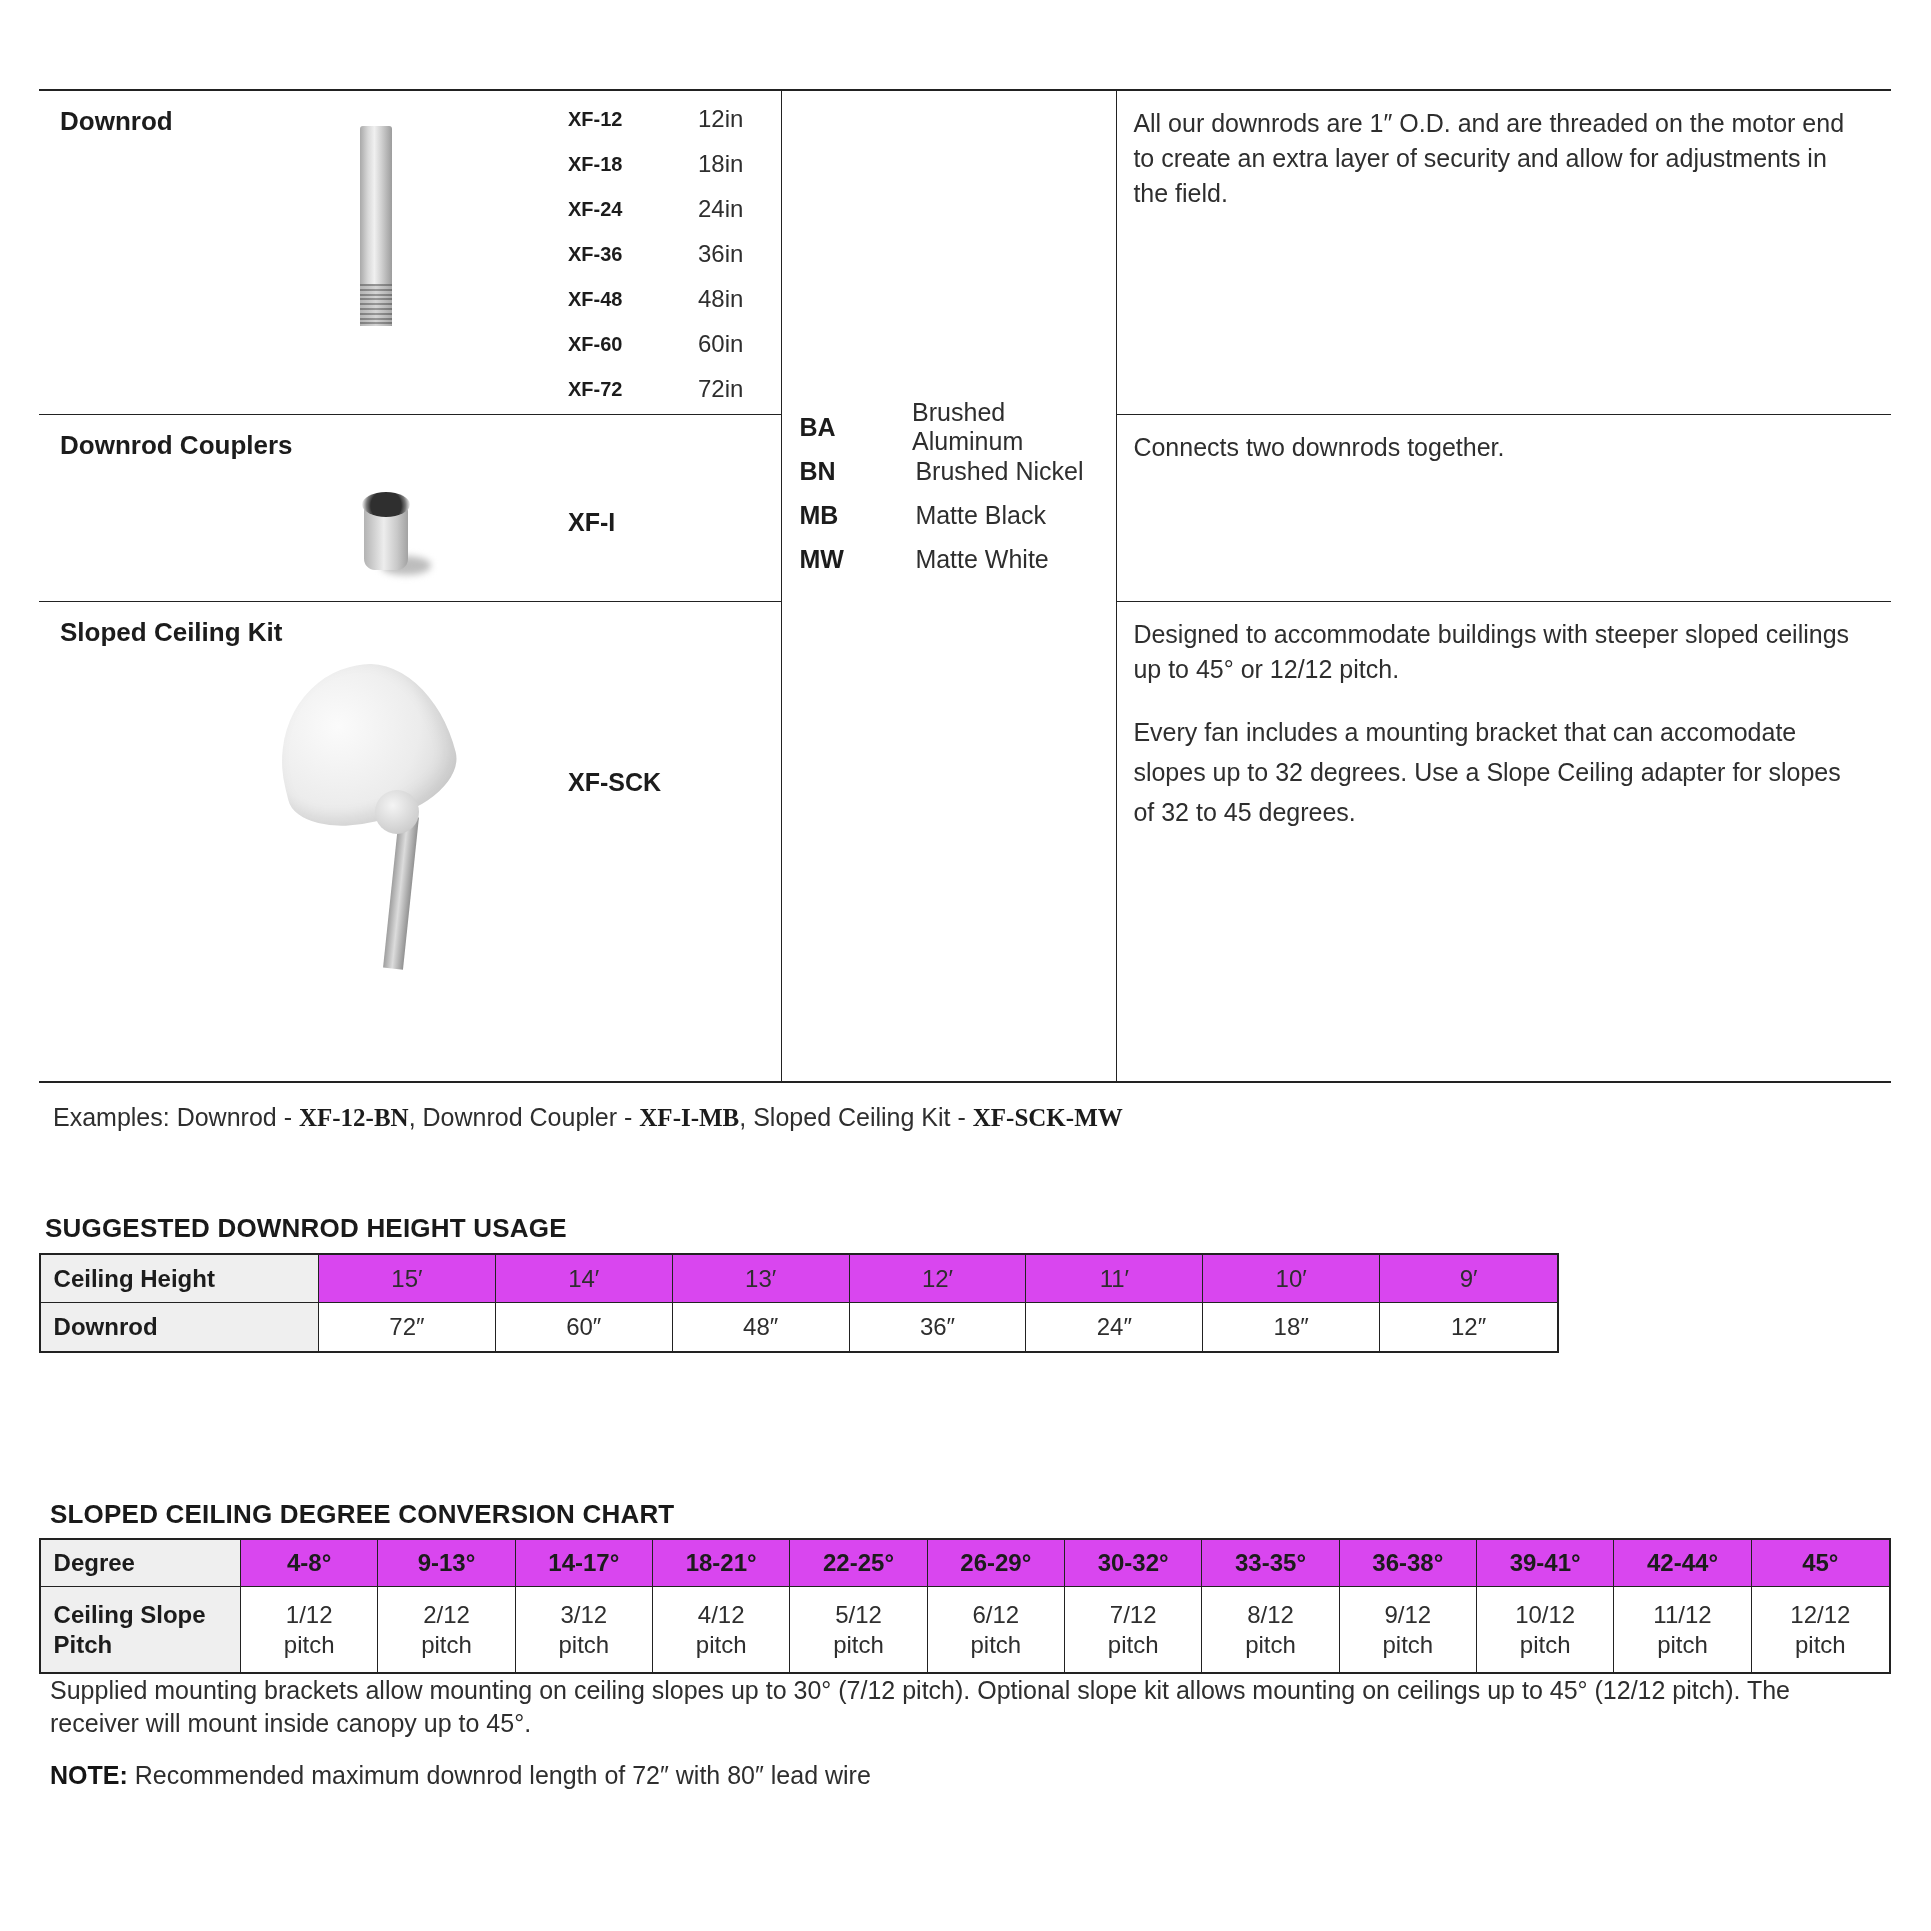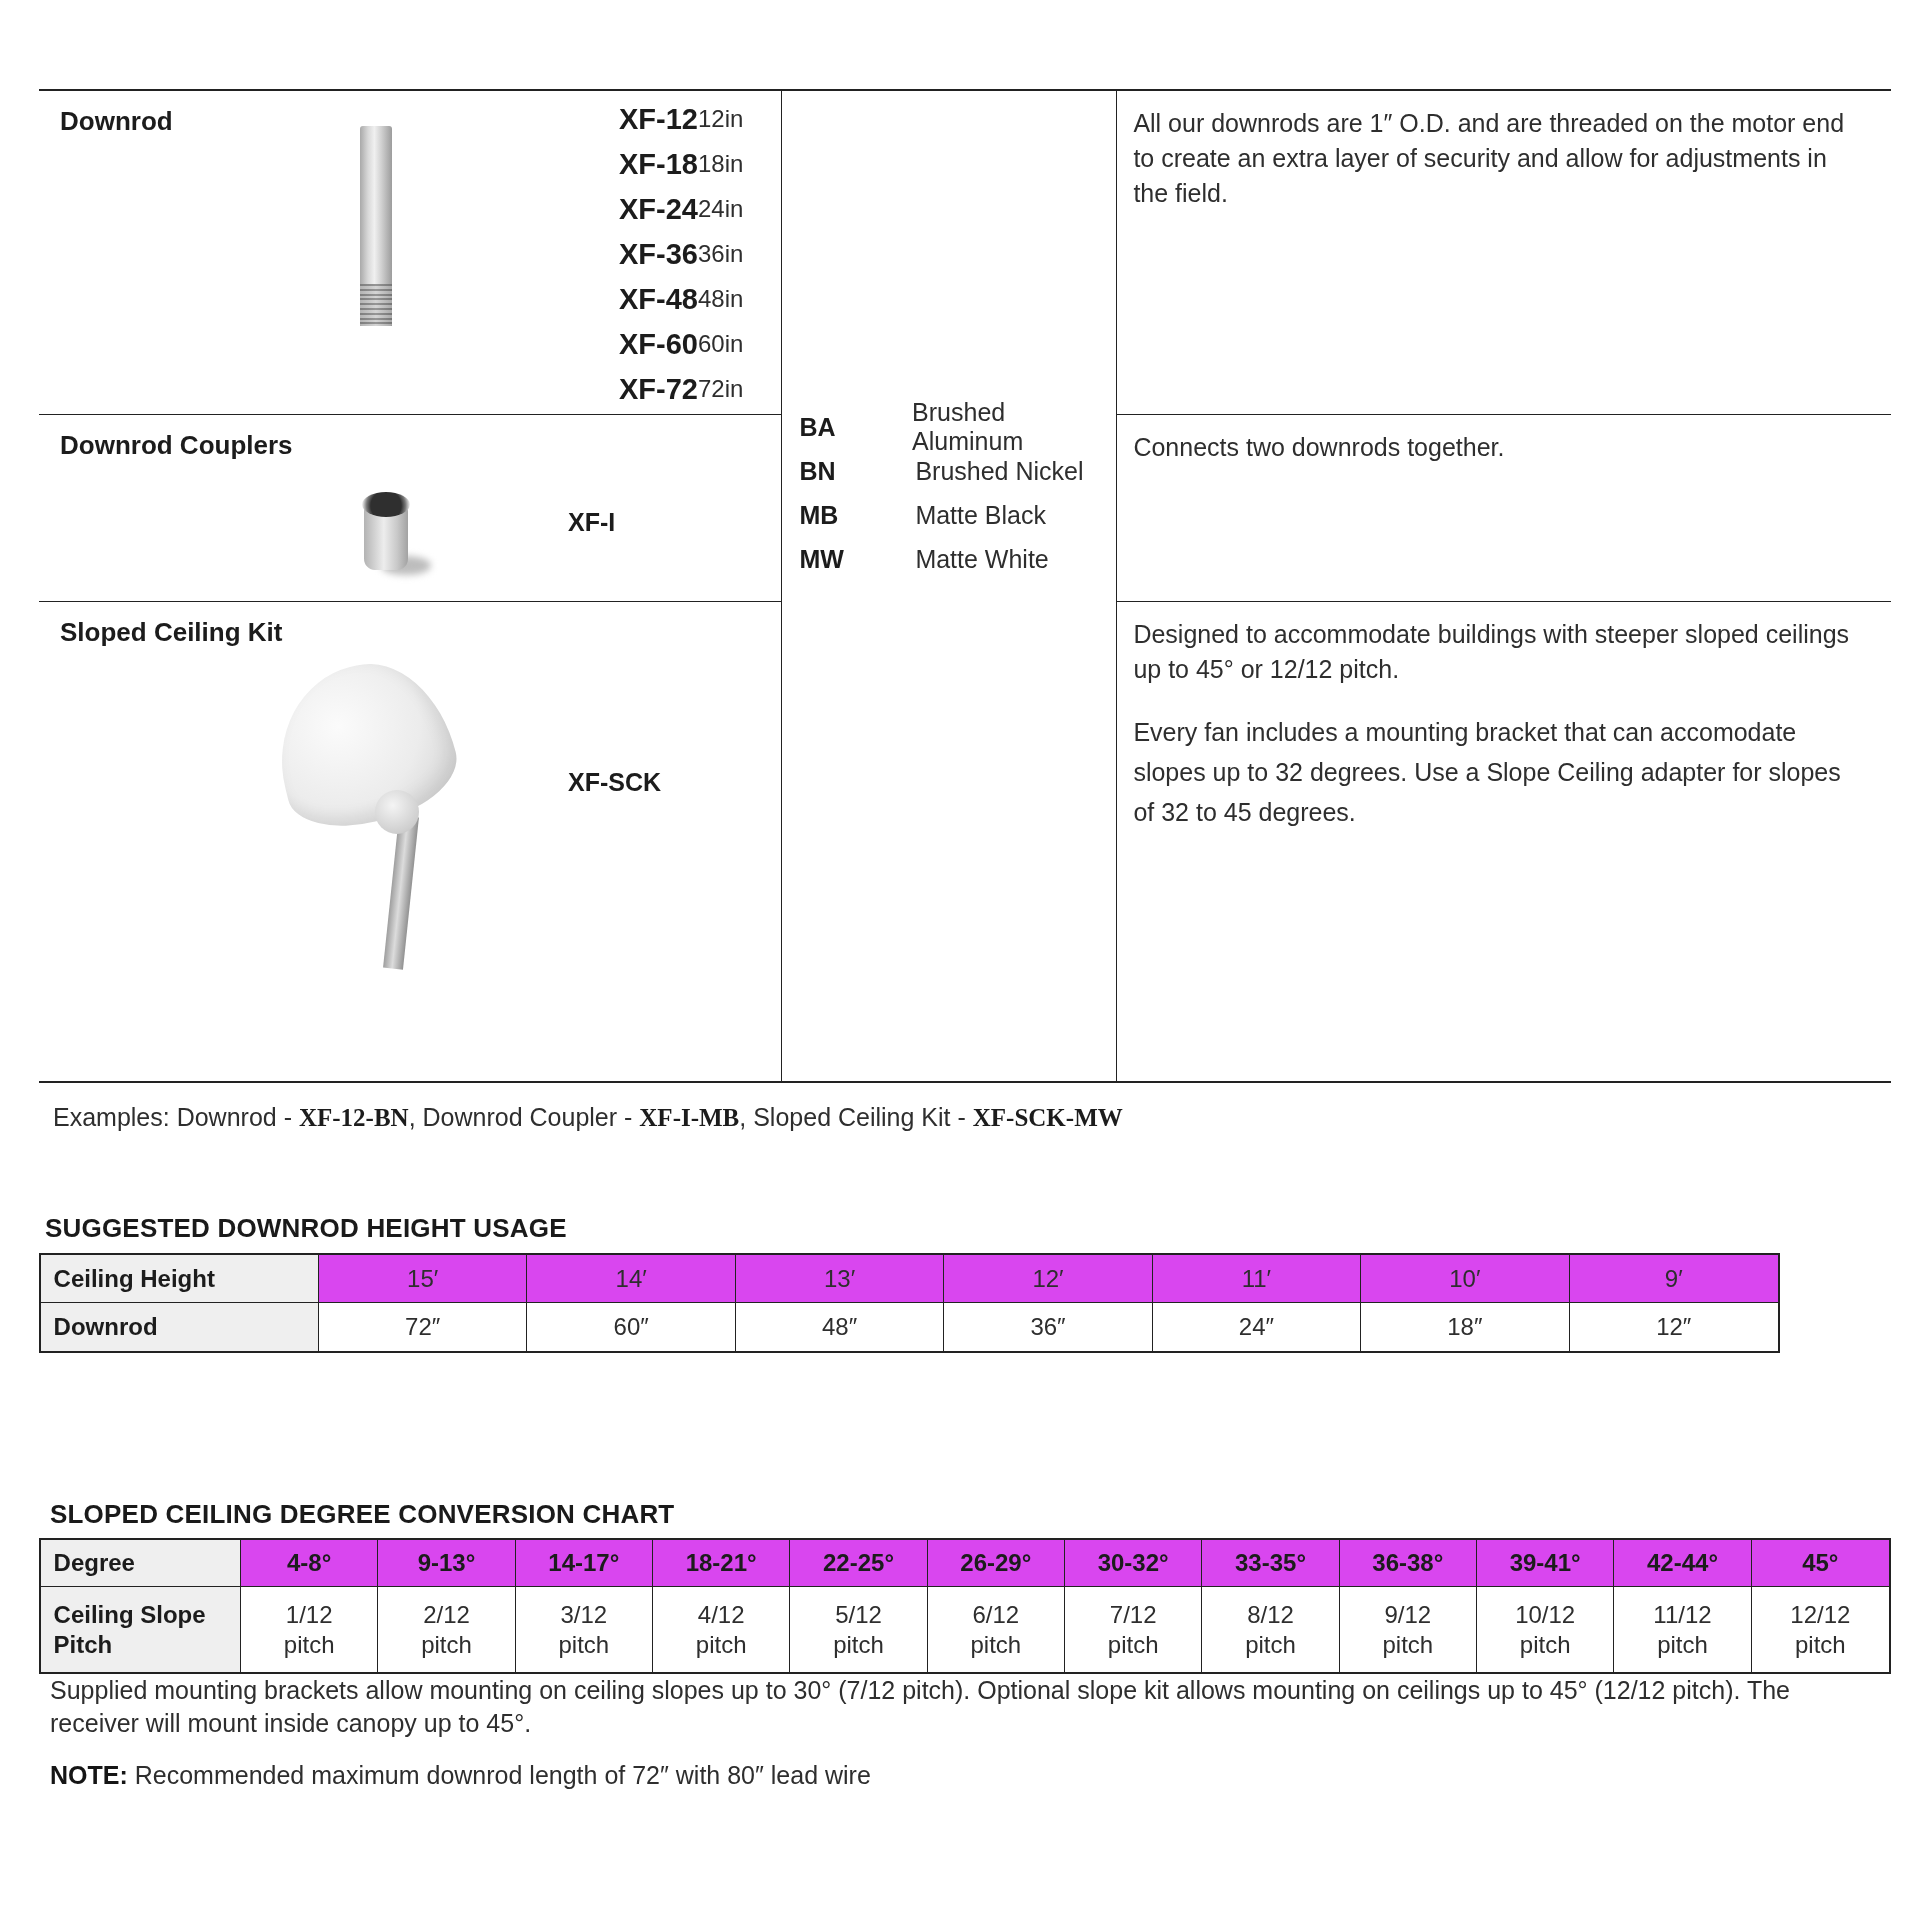--- a/index.html
+++ b/index.html
@@ -14,21 +14,21 @@
   .col-finishes { width: 336px; border-left: 1.9px solid #222; border-right: 1.9px solid #222;
     padding-top: 314px; }
   .col-descs { flex: 1; display: flex; flex-direction: column; }
   .prow1 { height: 324px; border-bottom: 1.9px solid #222; position: relative; }
   .prow2 { height: 187px; border-bottom: 1.9px solid #222; position: relative; }
   .prow3 { flex: 1; position: relative; }
   .sec-title { font-weight: bold; font-size: 26px; color: #1c1c1c; position: absolute;
     left: 21px; top: 15.4px; }
   .model-list { position: absolute; left: 529px; top: 5.8px; width: 222px; }
   .model-row { height: 45px; display: flex; align-items: center; }
-  .model-code { width: 130px; font-weight: bold; font-size: 29px; color: #1c1c1c; text-align: right; }
+  .model-code { width: 130px; font-weight: bold; font-size: 20px; color: #1c1c1c; }
   .model-len { font-size: 24px; color: #2e2e2e; }
   .single-code { position: absolute; left: 529px; font-weight: bold; font-size: 25px; color: #1c1c1c; }
   .finish-row { height: 44px; display: flex; align-items: center; padding-left: 17.4px; }
   .finish-code { width: 116px; font-weight: bold; font-size: 25px; color: #1c1c1c; }
   .finish-name { font-size: 25px; color: #2e2e2e; }
   .desc-cell { padding: 15.4px 23px 9.7px 16.4px; font-size: 25px; line-height: 35px; color: #2e2e2e; }
   .desc-cell p + p { margin-top: 25px; line-height: 40px; }
 
   
   .rod-img { position: absolute; left: 321px; top: 35px; width: 32px; height: 200px;
@@ -60,21 +60,21 @@
   .examples { left: 53px; top: 1103px; font-size: 25px; color: #2e2e2e; }
   .examples b { color: #1c1c1c; font-family: Liberation Serif, serif; }
 
   
   .h-bold { font-weight: bold; font-size: 26px; color: #1a1a1a; letter-spacing: 0.2px; }
   .h1-pos { left: 45px; top: 1213px; }
   .h2-pos { left: 50px; top: 1499px; }
 
   
   .grid { border: 2.9px solid #222; background: #222; }
-  .t1 { left: 39px; top: 1253px; width: 1741px; display: grid;
+  .t1 { left: 39px; top: 1253px; width: 1520px; display: grid;
     grid-template-columns: 278px repeat(7, 1fr); grid-template-rows: 48px 48px; gap: 0; }
   .t2 { left: 39px; top: 1538px; width: 1852px; display: grid;
     grid-template-columns: 200px repeat(12, 1fr); grid-template-rows: 47px 85px; gap: 0; }
   .cell { background: #fff; display: flex; align-items: center; justify-content: center;
     font-size: 24px; color: #2e2e2e; border-right: 1.9px solid #222; border-bottom: 1.9px solid #222;
     text-align: center; line-height: 1.22; }
   .cell.hdr { background: #d946ef; }
   .cell.lbl { justify-content: flex-start; padding-left: 12.6px; font-weight: bold; color: #1c1c1c;
     background: #efefef; text-align: left; }
   .cell.bold { font-weight: bold; color: #1c1c1c; }

